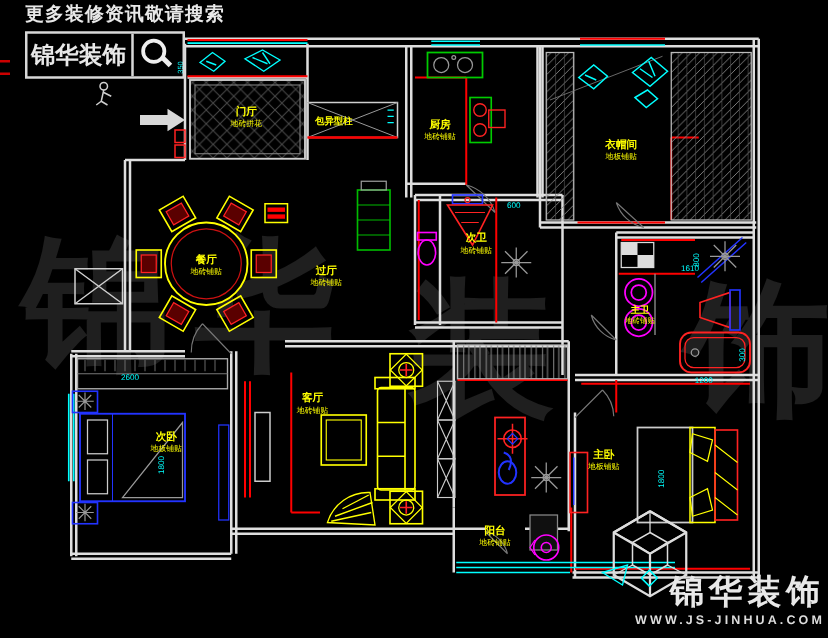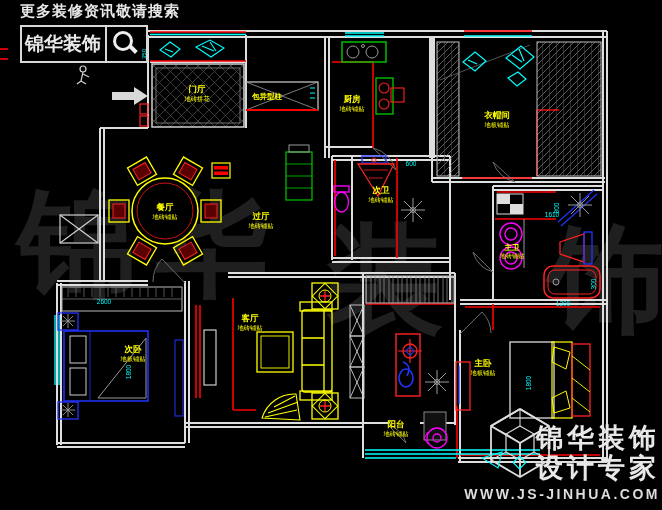--- a/index.html
+++ b/index.html
@@ -17,21 +17,21 @@
   .brandbox .bt{font-size:19px;font-weight:bold;padding:0 4px 0 3px;white-space:nowrap;}
   .brandbox .sep{width:2px;height:34px;background:#d8d8d8;}
   .brandbox .mag{width:34px;height:34px;position:relative;}
   .mag .lens{position:absolute;left:6px;top:4px;width:14px;height:14px;
       border:3px solid #eee;border-radius:50%;}
   .mag .handle{position:absolute;left:21px;top:20px;width:10px;height:3.5px;
       background:#eee;transform:rotate(45deg);}
   
   .ftr{position:absolute;right:2px;bottom:8px;z-index:3;color:#e8e8e8;text-align:right;}
   .ftr .l1,.ftr .l2{font-size:27px;font-weight:bold;letter-spacing:4px;line-height:30px;}
-  .ftr .url{font-size:14px;font-weight:bold;letter-spacing:2.5px;margin-top:3px;color:#ddd;}
+  .ftr .url{font-size:10px;font-weight:bold;letter-spacing:2.5px;margin-top:3px;color:#ddd;}
   .redtick{position:absolute;left:0;width:8px;height:2px;background:#c00;z-index:3;}
 </style>
 </head>
 <body>
 
 <span class="wm" style="left:18px;top:186px">锦</span>
 <span class="wm" style="left:150px;top:186px">华</span>
 <span class="wm" style="left:326px;top:222px">装</span>
 <span class="wm" style="left:548px;top:222px">饰</span>
 
@@ -411,15 +411,14 @@
     <path d="M520,426 L534,434 L534,452 L520,460 L506,452 L506,434 Z" stroke-width="1.2"></path>
     <path d="M506,434 L520,443 L534,434 M520,443 L520,460" stroke-width="1.2"></path>
     <path d="M520,409 L520,426 M491,426 L506,434 M549,426 L534,434 M491,460 L506,452 M549,460 L534,452" stroke-width="1"></path>
     <rect x="515" y="458" width="9" height="9" transform="rotate(45 519.5 462.5)" stroke="#00ffff" stroke-width="1.2"></rect>
     <path d="M482,458 L502,452 L498,468 Z" stroke="#00ffff" stroke-width="1.1"></path>
   </g>
 </svg>
 
 <div class="ftr">
   <div class="l1">锦华装饰</div>
-  <div class="l2">设计专家</div>
   <div class="url">WWW.JS-JINHUA.COM</div>
 </div>
 
 </body></html>

